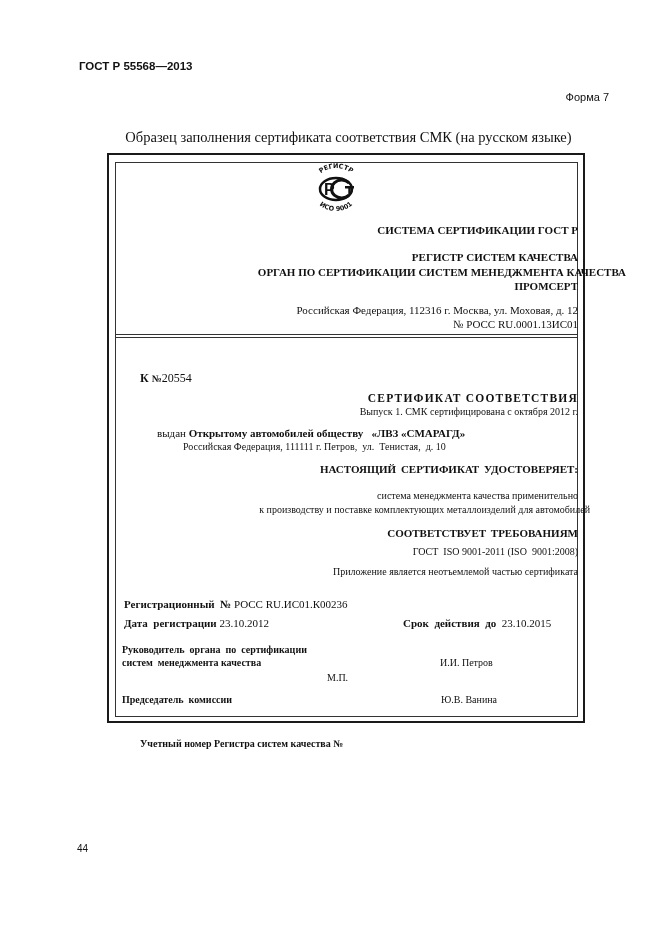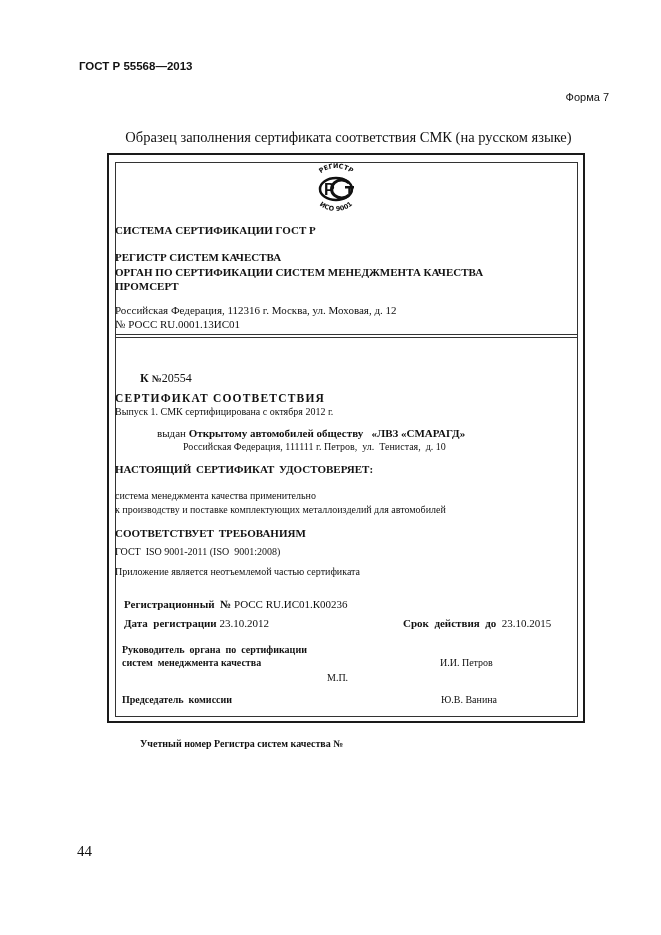--- a/index.html
+++ b/index.html
@@ -1,20 +1,20 @@
 <!DOCTYPE html>
 <html><head>
 <meta charset="utf-8">
 <style>
   html, body { margin: 0; padding: 0; background: #ffffff; }
   body { width: 661px; height: 935px; position: relative; overflow: hidden; color: #111; }
   .sans { font-family: "Liberation Sans", sans-serif; }
   .serif { font-family: "Liberation Serif", serif; }
   .abs { position: absolute; }
-  .center { text-align: left; }
+  .center { text-align: right; }
   .b { font-weight: bold; }
 
   #doc-header { left: 79px; top: 60px; font-size: 11.5px; font-weight: bold; }
   #form-label { right: 52px; top: 91px; font-size: 11px; }
   #sample-title { left: 0; width: 661px; top: 129px; font-size: 14.5px; text-align: center; padding-left: 36px; box-sizing: border-box; }
 
   #outer-frame { left: 107px; top: 153px; width: 478px; height: 570px; border: 2px solid #1a1a1a; box-sizing: border-box; }
   #inner-frame { left: 115px; top: 162px; width: 463px; height: 555px; border: 1.5px solid #333; box-sizing: border-box; }
   #divider { left: 115px; top: 334px; width: 463px; height: 4px; border-top: 1.5px solid #333; border-bottom: 1.5px solid #333; box-sizing: border-box; }
 
@@ -52,21 +52,21 @@
     <ellipse cx="31" cy="26" rx="16" ry="11" fill="none" stroke="#111" stroke-width="2.5"></ellipse>
     <text x="19" y="32" font-family="Liberation Sans, sans-serif" font-size="16" font-weight="bold" fill="#111">Р</text>
     <path d="M44,20 A10,9 0 1,0 44,32" fill="none" stroke="#111" stroke-width="3"></path>
     <rect x="40" y="23" width="9" height="2.5" fill="#111"></rect>
     <rect x="43.3" y="23" width="2.5" height="8" fill="#111"></rect>
   </svg>
 </div>
 
 <div class="line serif b t11 center" style="left:115px;width:463px;top:224px;">СИСТЕМА СЕРТИФИКАЦИИ ГОСТ Р</div>
 <div class="line serif b t11 center" style="left:115px;width:463px;top:251px;">РЕГИСТР СИСТЕМ КАЧЕСТВА</div>
-<div class="line serif b t11 center" style="left:115px;width:463px;top:266px;">ОРГАН  ПО  СЕРТИФИКАЦИИ  СИСТЕМ  МЕНЕДЖМЕНТА КАЧЕСТВА</div>
+<div class="line serif b t11 center" style="left:115px;width:463px;top:266px;padding-left:48px;">ОРГАН  ПО  СЕРТИФИКАЦИИ  СИСТЕМ  МЕНЕДЖМЕНТА КАЧЕСТВА</div>
 <div class="line serif b t11 center" style="left:115px;width:463px;top:280px;">ПРОМСЕРТ</div>
 <div class="line serif t11 center" style="left:115px;width:463px;top:304px;">Российская Федерация, 112316  г.  Москва, ул. Моховая, д. 12</div>
 <div class="line serif t11 center" style="left:115px;width:463px;top:318px;">№ РОСС RU.0001.13ИС01</div>
 
 <div class="line serif t12" style="left:140px;top:371px;">
   <span class="b">К</span>
   <span class="b" style="font-size:10px;">№</span><span>20554</span>
 </div>
 
 <div class="line serif b center" style="left:115px;width:463px;top:392px;font-size:11.5px;letter-spacing:1.2px;">СЕРТИФИКАТ СООТВЕТСТВИЯ</div>
@@ -74,21 +74,21 @@
 
 <div class="line serif t11" style="left:157px;top:427px;">
   <span>выдан</span>
   <span class="b" style="white-space:pre;">Открытому автомобилей обществу   «ЛВЗ «СМАРАГД»</span>
 </div>
 <div class="line serif t10" style="left:183px;top:441px;white-space:pre;">Российская Федерация, 111111 г. Петров,  ул.  Тенистая,  д. 10</div>
 
 <div class="line serif b t11 center" style="left:115px;width:463px;top:463px;word-spacing:2px;">НАСТОЯЩИЙ  СЕРТИФИКАТ  УДОСТОВЕРЯЕТ:</div>
 
 <div class="line serif t10 center" style="left:115px;width:463px;top:490px;">система менеджмента качества применительно</div>
-<div class="line serif t10 center" style="left:115px;width:463px;top:504px;">к производству и поставке комплектующих металлоизделий для автомобилей</div>
+<div class="line serif t10 center" style="left:115px;width:463px;top:504px;padding-left:12px;">к производству и поставке комплектующих металлоизделий для автомобилей</div>
 
 <div class="line serif b t11 center" style="left:115px;width:463px;top:527px;word-spacing:2px;">СООТВЕТСТВУЕТ  ТРЕБОВАНИЯМ</div>
 <div class="line serif t10 center" style="left:115px;width:463px;top:546px;white-space:pre;">ГОСТ  ISO 9001-2011 (ISO  9001:2008)</div>
 <div class="line serif t10 center" style="left:115px;width:463px;top:566px;">Приложение является неотъемлемой частью сертификата</div>
 
 <div class="line serif t11" style="left:124px;top:598px;">
   <span class="b" style="white-space:pre;">Регистрационный  №</span>
   <span>РОСС RU.ИС01.К00236</span>
 </div>
 <div class="line serif t11" style="left:124px;top:617px;">
@@ -101,13 +101,13 @@
 </div>
 
 <div class="line serif b t10" style="left:122px;top:644px;white-space:pre;">Руководитель  органа  по  сертификации</div>
 <div class="line serif b t10" style="left:122px;top:657px;white-space:pre;">систем  менеджмента качества</div>
 <div class="line serif t10" style="left:440px;top:657px;">И.И. Петров</div>
 <div class="line serif t10" style="left:327px;top:672px;">М.П.</div>
 <div class="line serif b t10" style="left:122px;top:694px;white-space:pre;">Председатель  комиссии</div>
 <div class="line serif t10" style="left:441px;top:694px;">Ю.В. Ванина</div>
 
 <div class="line serif b t10" style="left:140px;top:738px;">Учетный номер Регистра систем качества №</div>
-<div class="line sans" style="left:77px;top:843px;font-size:15px;font-family:Liberation Serif, serif;">44</div>
+<div class="line sans" style="left:77px;top:843px;font-size:10px;">44</div>
 
 </body></html>

